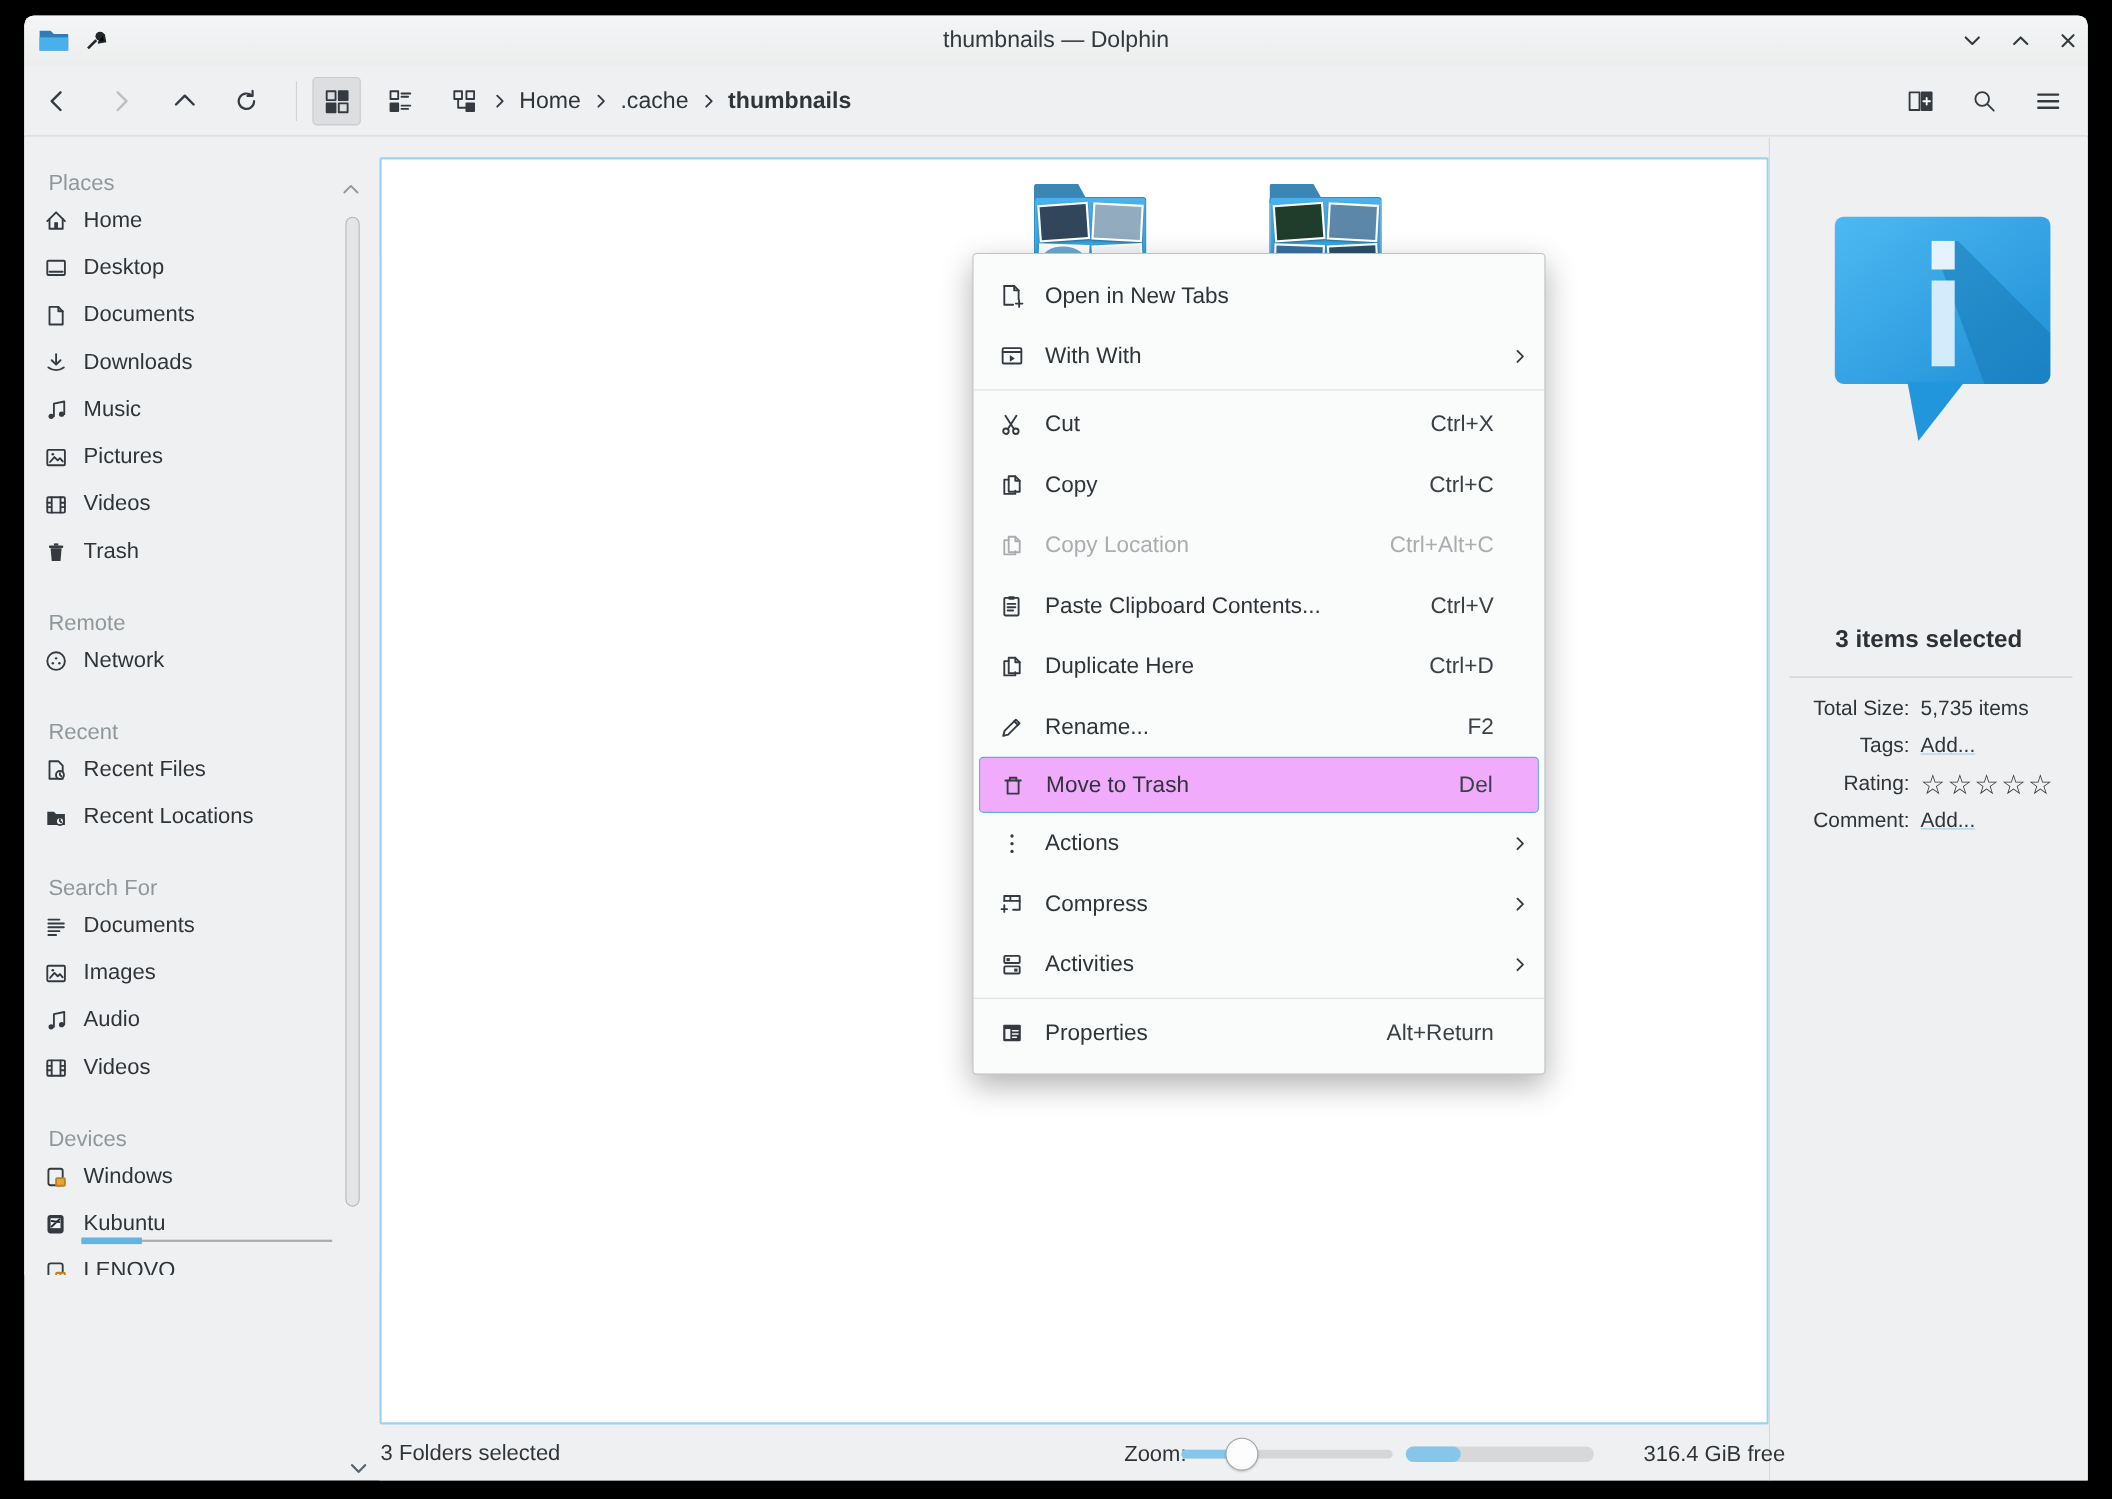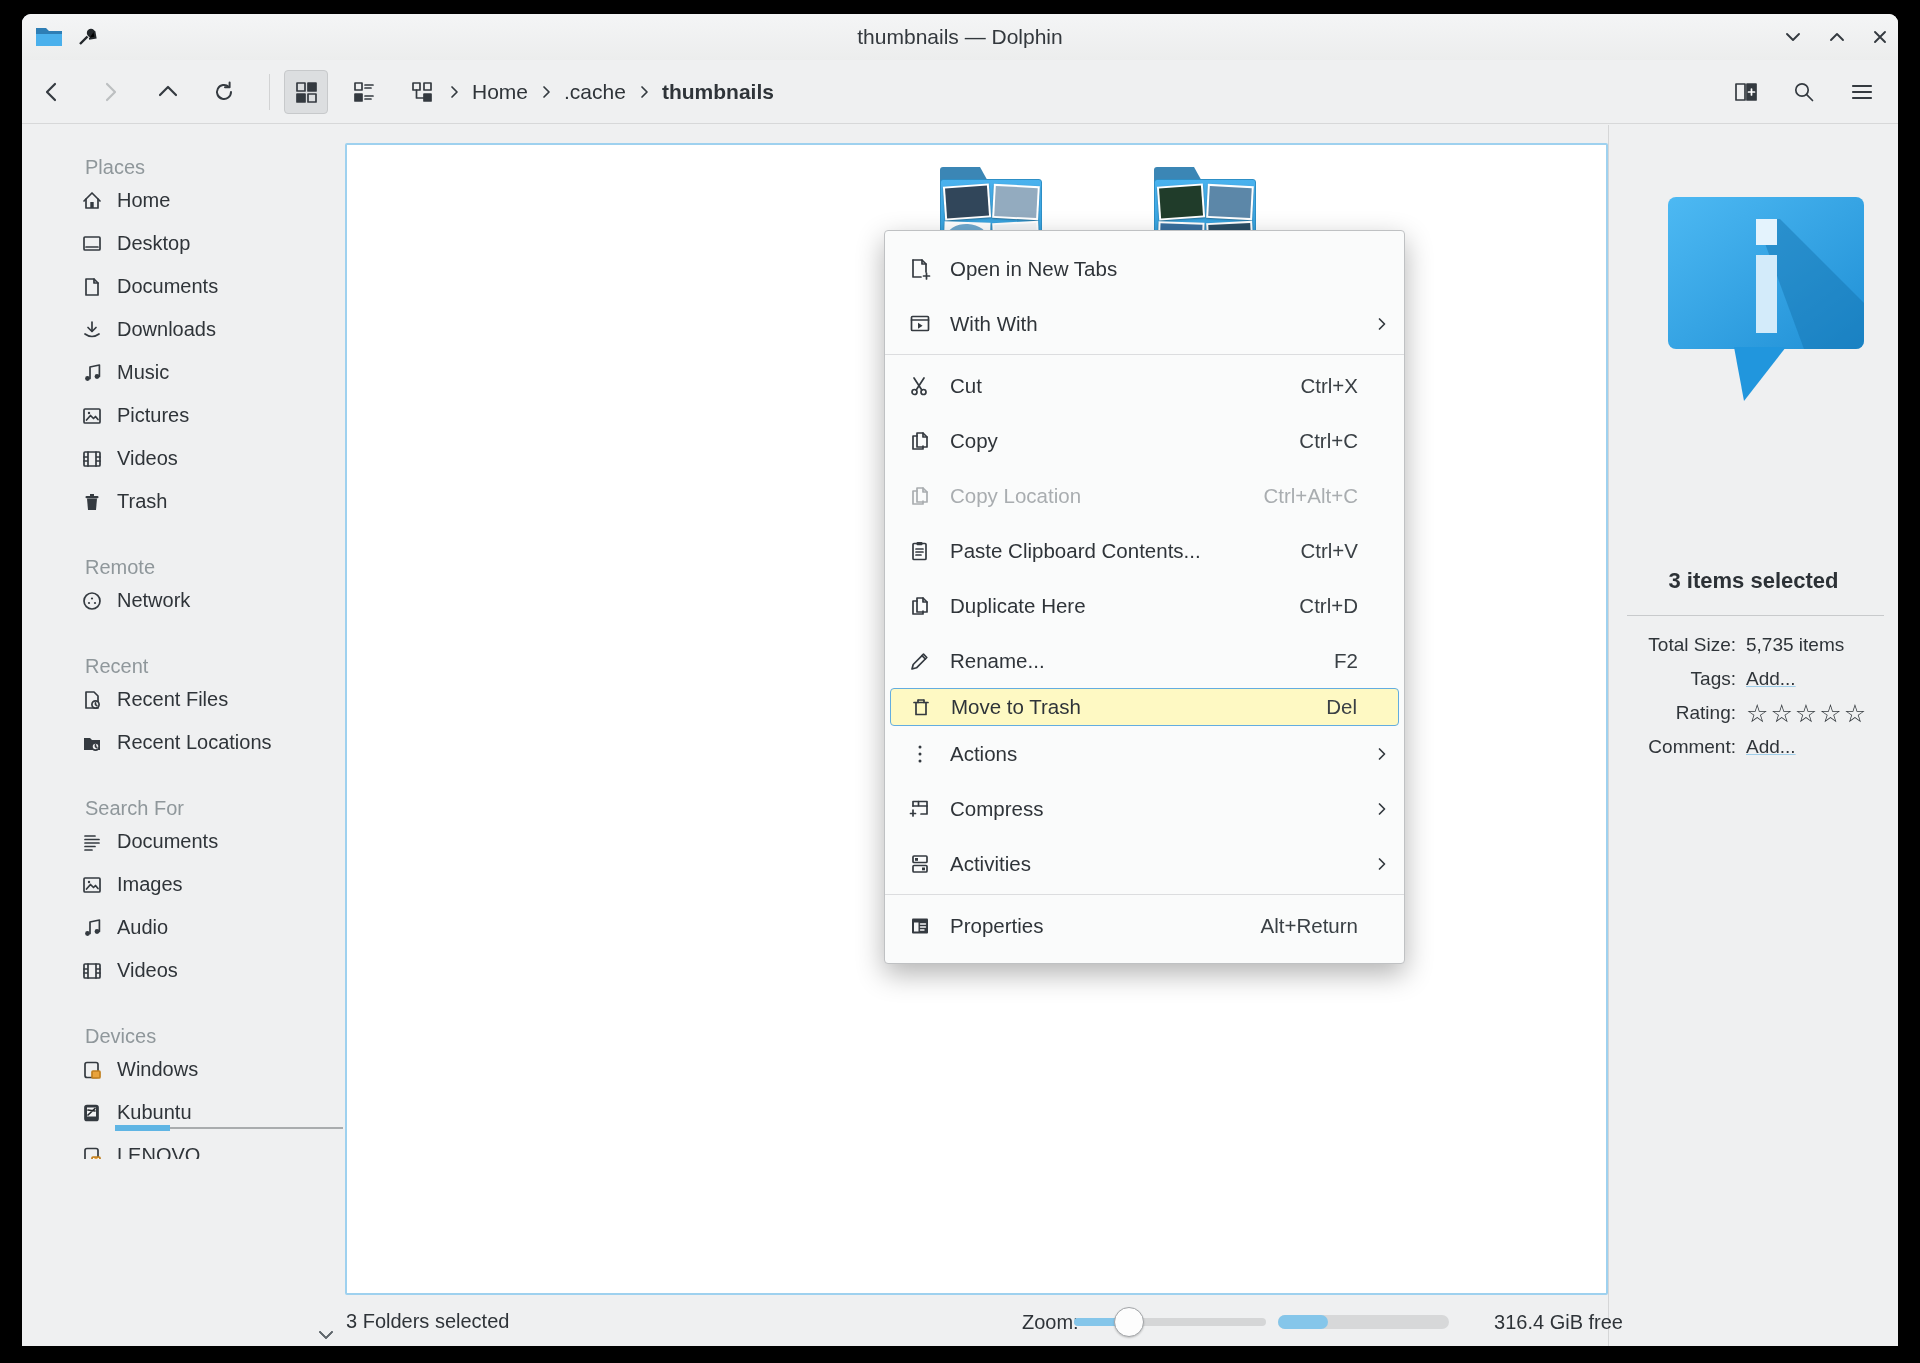--- a/index.html
+++ b/index.html
@@ -23,21 +23,21 @@
   .tbtn { position:absolute; top:10px; width:44px; height:44px; display:flex; align-items:center; justify-content:center; border-radius:4px; }
   .tbtn.sel { background:#dcdee0; border:1px solid #c7c9cb; }
   .tsep { position:absolute; left:247px; top:14px; width:1px; height:36px; background:#d2d3d4; }
   .crumbs { position:absolute; left:424px; top:0; height:64px; display:flex; align-items:center; gap:6px; font-size:21px; color:#2f3439; }
   .crumb { padding:2px 4px; }
   .crumb.last { font-weight:bold; }
   .tb-right { position:absolute; right:14px; top:10px; display:flex; gap:14px; }
   .tb-right .tbtn { position:static; }
 
   
-  .sidebar { position:absolute; left:0; top:111px; width:322px; height:1034px; background:#eff0f1; overflow:hidden;margin-left:41px; }
+  .sidebar { position:absolute; left:0; top:111px; width:322px; height:1034px; background:#eff0f1; overflow:hidden; }
   .side-inner { padding:14px 0 0 6px; }
   .side-hdr { height:40px; display:flex; align-items:flex-end; padding-left:16px; font-size:20px; color:#8f979b; margin-top:16px; }
   .side-hdr:first-child { margin-top:0; }
   .side-item { height:43px; display:flex; align-items:center; padding-left:12px; gap:14px; font-size:20px; color:#2f3439; position:relative; }
   .side-item .lbl { white-space:nowrap; }
   .usage-track { position:absolute; left:46px; top:36px; width:228px; height:2px; background:#a9acae; }
   .usage-fill { position:absolute; left:46px; top:34px; width:55px; height:6px; background:#5fb5e4; }
   .side-scroll-up   { position:absolute; left:288px; top:40px; }
   .side-thumb { position:absolute; left:292px; top:72px; width:13px; height:900px; border:1px solid #b4b7b9; background:#e4e5e6; border-radius:7px; }
   .side-scroll-down { position:absolute; left:294px; top:1299px; }
@@ -66,21 +66,21 @@
   
   .menu { position:absolute; left:862px; top:216px; width:521px; background:#fafbfb;
           border:1px solid #bfc1c3; border-radius:4px; box-shadow:0 10px 28px rgba(0,0,0,.3); padding:10px 0; z-index:10; }
   .mrow { position:relative; height:55px; display:flex; align-items:center; padding:0 16px 0 22px; gap:17px; font-size:20.5px; color:#2f3439; }
   .mrow .micon { width:26px; display:flex; justify-content:center; }
   .mrow .mlabel { flex:0 0 auto; }
   .mrow .msc { margin-left:auto; padding-right:30px; color:#3a4045; }
   .mrow .sub { position:absolute; right:14px; top:50%; transform:translateY(-50%); }
   .mrow.disabled, .mrow.disabled .msc { color:#a9adb0; }
   .mrow.disabled svg.ic { stroke:#a9adb0; }
-  .mrow.hl { margin:0 5px; padding:0 11px 0 17px; background:#fef9c3; border:1px solid #63ade0; border-radius:4px; height:38px; }
+  .mrow.hl { margin:0 5px; padding:0 11px 0 17px; background:#f0abfc; border:1px solid #63ade0; border-radius:4px; height:51px; }
   .msep { height:1px; background:#dcdddf; margin:3px 0; }
 
   
   .rightpanel { position:absolute; left:1586px; top:111px; width:290px; height:1221px; background:#eff0f1; border-left:1px solid #d5d6d7; }
   .info-svg { position:absolute; left:47px; top:66px; }
   .sel-title { position:absolute; left:0; width:100%; top:443px; text-align:center; font-weight:bold; font-size:22px; color:#2c3136; }
   .rp-div { position:absolute; left:18px; right:14px; top:490px; height:1px; background:#c8cacc; }
   .rp-rows { position:absolute; left:0; top:503px; width:100%; }
   .rp-row { display:flex; height:34px; align-items:center; font-size:19px; }
   .rp-row .k { width:127px; text-align:right; color:#2f3439; }

